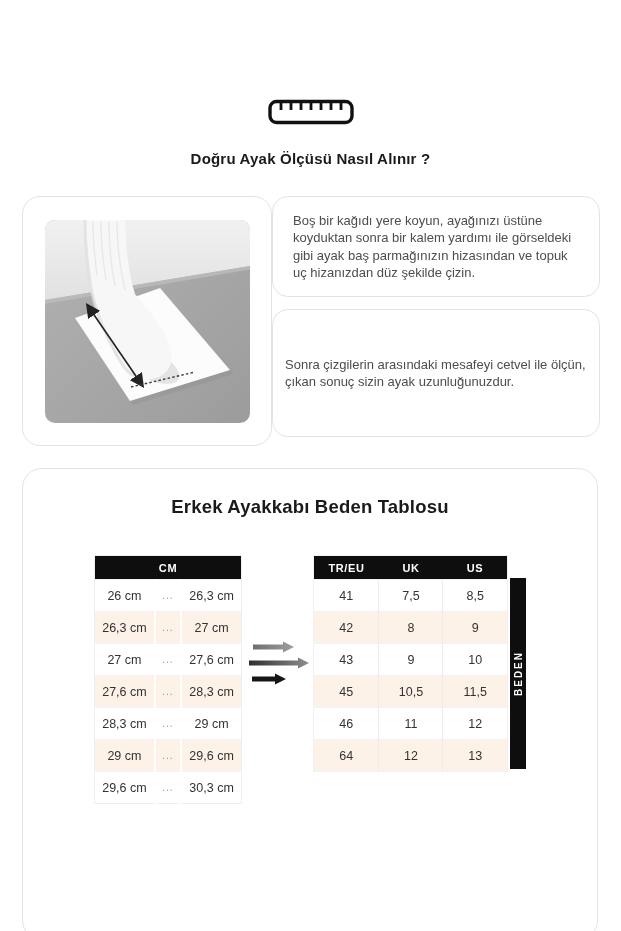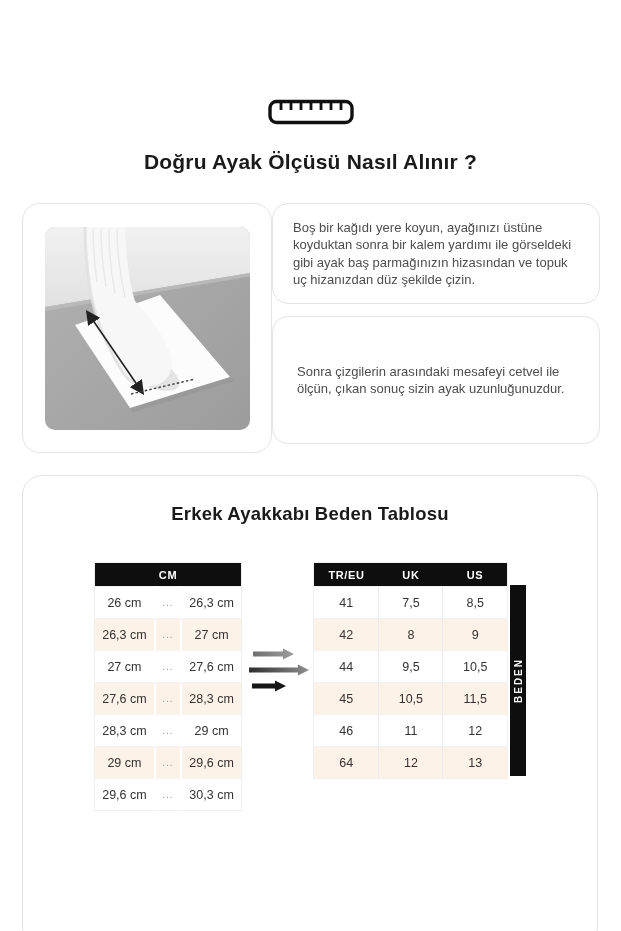--- a/index.html
+++ b/index.html
@@ -3,38 +3,38 @@
 <meta charset="utf-8">
 <style>
   html,body { margin:0; padding:0; }
   body {
     width:621px; height:931px; background:#ffffff; overflow:hidden;
     font-family:"Liberation Sans","DejaVu Sans",sans-serif;
     -webkit-font-smoothing:antialiased;
   }
   .top-icon { display:flex; justify-content:center; padding-top:99px; }
   .page-title {
-    text-align:center; font-size:21px; font-weight:700; color:#1a1a1a;
+    text-align:center; font-size:15px; font-weight:700; color:#1a1a1a;
     margin:25px 0 0; letter-spacing:0.2px;
   }
 
   
   .guide { display:flex; margin:29px 21px 0 22px; }
   .photo-card {
     flex:none; width:250px; height:250px; box-sizing:border-box;
     border:1px solid #e3e3e3; border-radius:18px;
     display:flex; align-items:center; justify-content:center;
   }
   .photo { width:205px; height:203px; border-radius:10px; overflow:hidden; display:block; }
   .text-col { flex:1; display:flex; flex-direction:column; gap:12px; }
   .info-card {
     box-sizing:border-box; border:1px solid #e3e3e3; border-radius:16px;
     padding:15px 20px; font-size:13px; line-height:1.33; color:#4d4d4d;
   }
-  .info-card.second { height:128px; display:flex; align-items:center; padding:0 24px; }
+  .info-card.second { height:128px; display:flex; align-items:center; padding:0 12px; }
 
   
   .size-card {
     box-sizing:border-box; margin:22px 23px 0 22px; height:472px;
     border:1px solid #e3e3e3; border-radius:20px;
   }
   .size-heading {
     text-align:center; font-size:18.5px; font-weight:700; color:#1a1a1a;
     margin:27px 0 0; letter-spacing:0.2px;
   }
@@ -199,23 +199,23 @@
               <td>41</td>
               <td>7,5</td>
               <td>8,5</td>
             </tr>
             <tr>
               <td>42</td>
               <td>8</td>
               <td>9</td>
             </tr>
             <tr>
-              <td>44</td>
-              <td>9,5</td>
-              <td>10,5</td>
+              <td>43</td>
+              <td>9</td>
+              <td>10</td>
             </tr>
             <tr>
               <td>45</td>
               <td>10,5</td>
               <td>11,5</td>
             </tr>
             <tr>
               <td>46</td>
               <td>11</td>
               <td>12</td>

